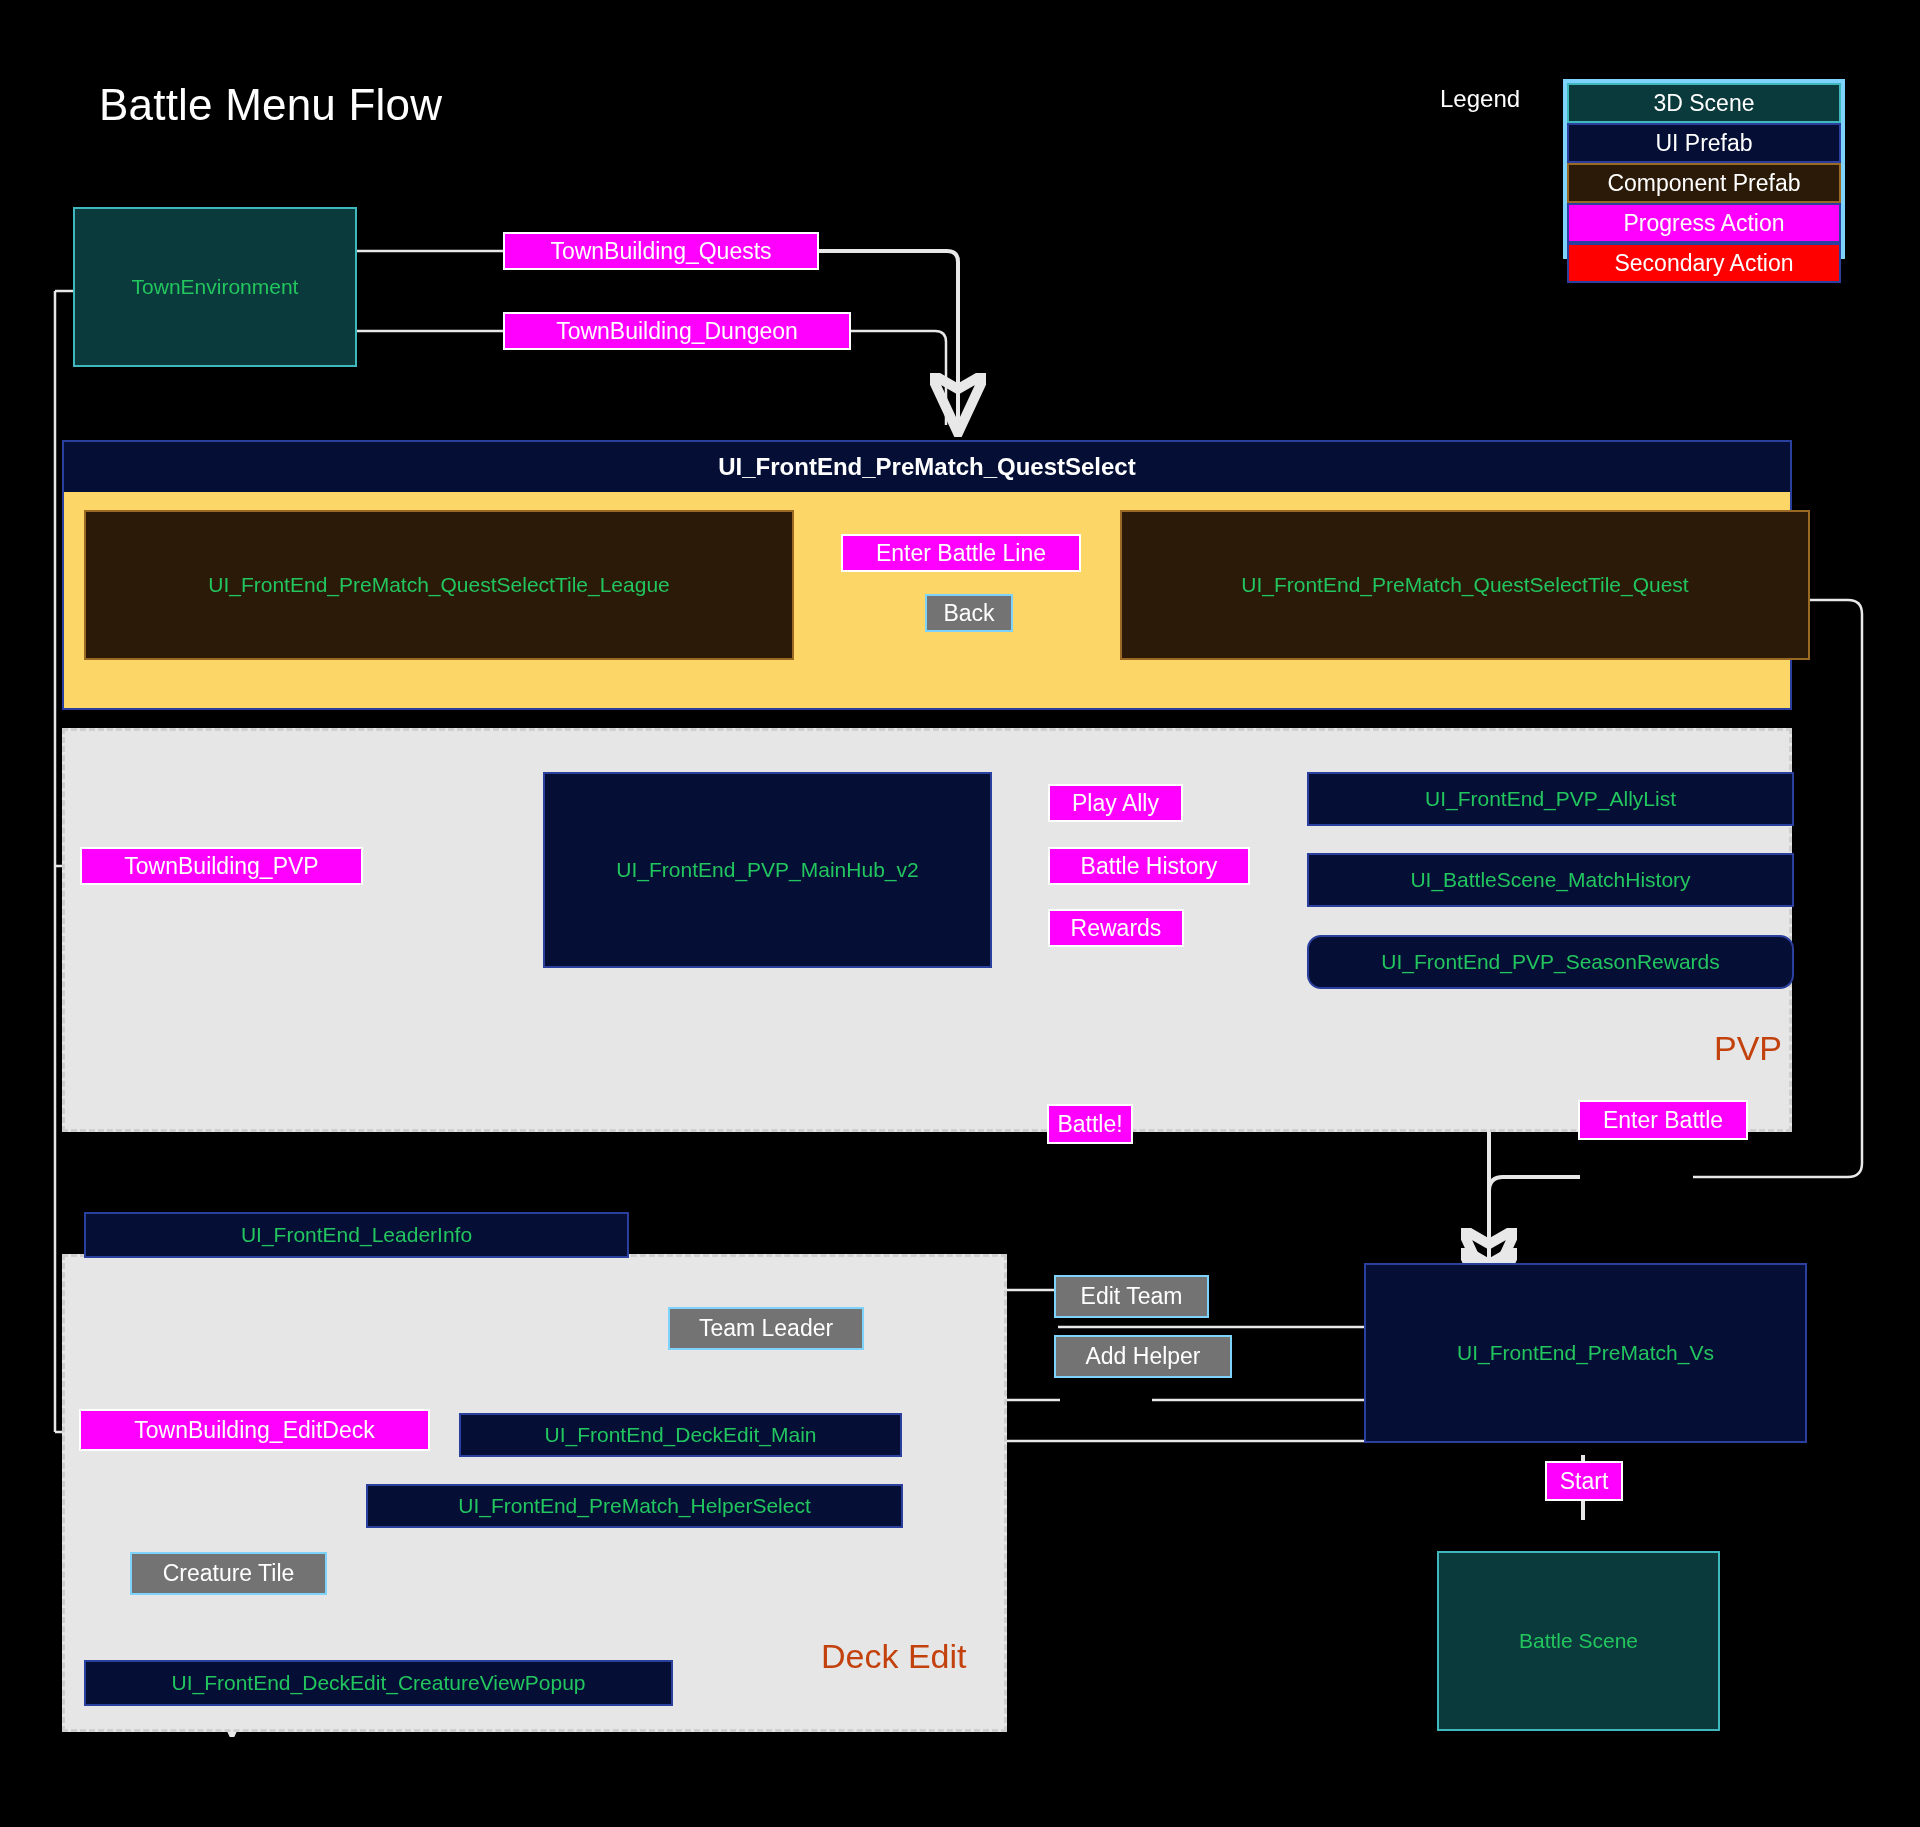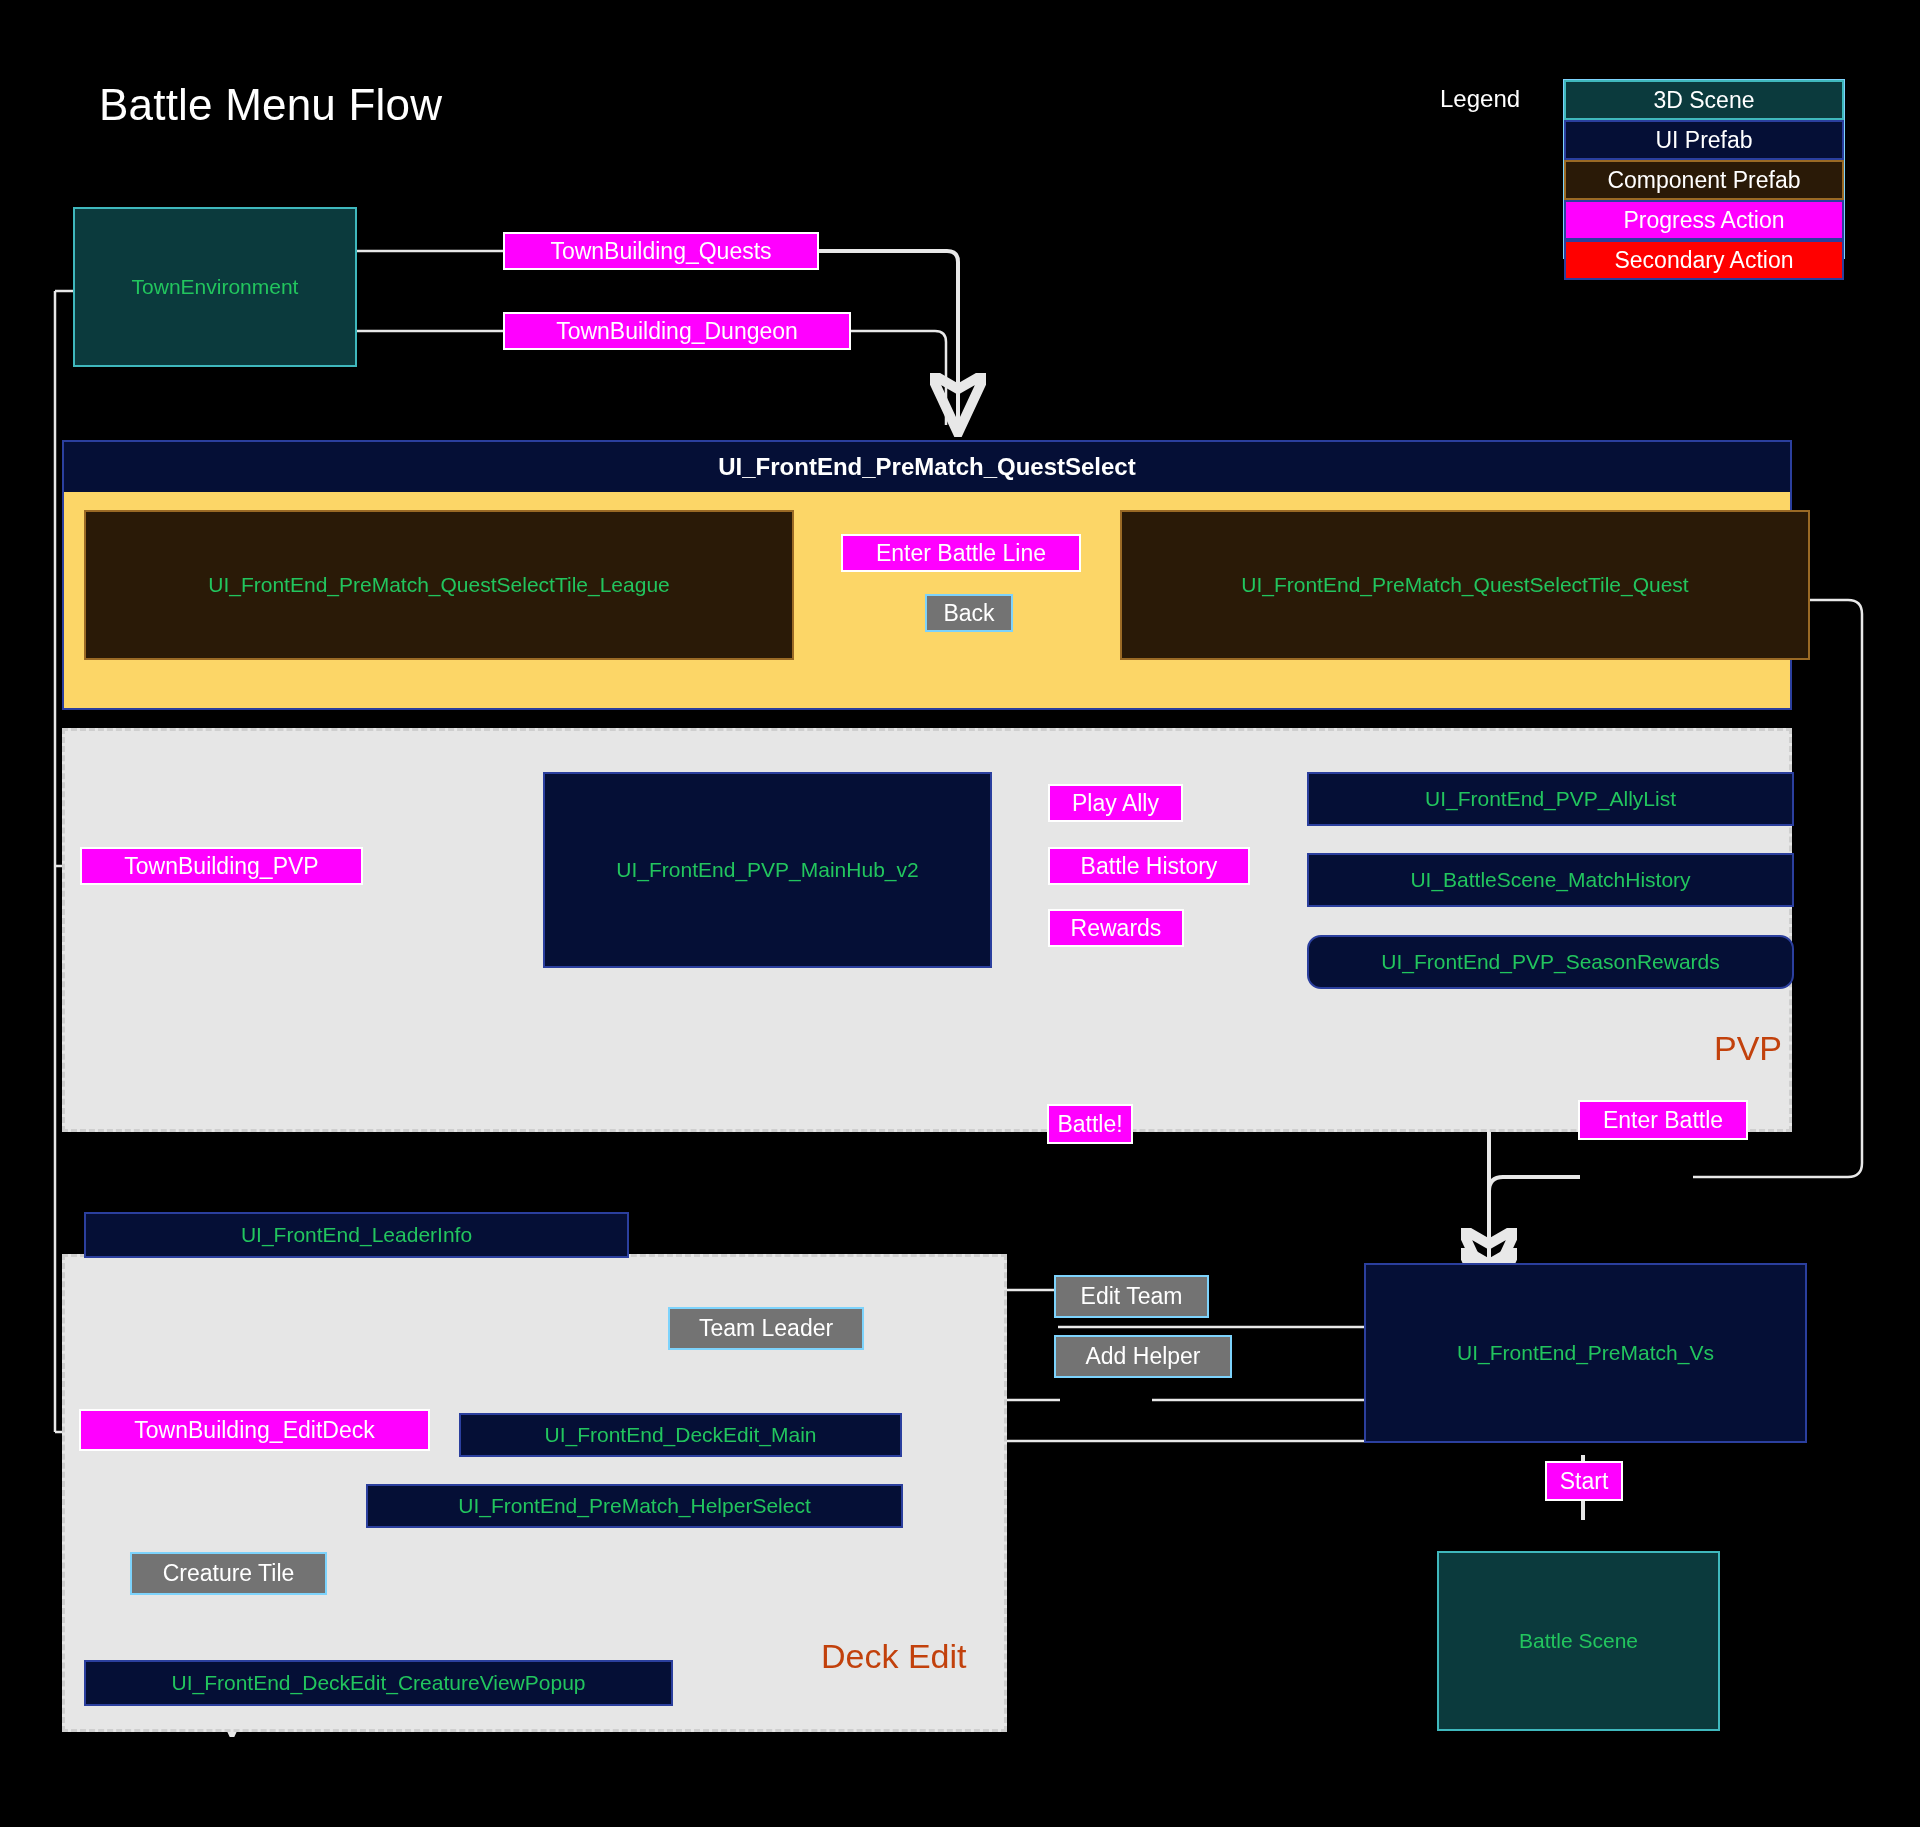--- a/index.html
+++ b/index.html
@@ -30,21 +30,21 @@
   .grouplabel{color:#c2410c;font-size:34px;}
 
   
   #qs-outer{left:62px;top:440px;width:1730px;height:270px;background:#050f36;border:2px solid #2b3f9e;}
   #qs-header{left:64px;top:442px;width:1726px;height:50px;display:flex;align-items:center;
              justify-content:center;color:#ffffff;font-size:24px;font-weight:bold;}
   #qs-body{left:64px;top:492px;width:1726px;height:216px;background:#fcd667;}
 
   
   #legend-label{left:1440px;top:85px;color:#ffffff;font-size:24px;}
-  #legend-box{left:1563px;top:79px;width:282px;height:180px;border:1px solid #7dd3fc;text-align:center;}
+  #legend-box{left:1563px;top:79px;width:282px;height:180px;border:4px solid #7dd3fc;text-align:center;}
   .legrow{width:100%;height:40px;display:flex;align-items:center;justify-content:center;
           font-size:23px;color:#ffffff;box-sizing:border-box;}
   .leg-3d{background:#0b3a3d;border:2px solid #3fb8bd;}
   .leg-ui{background:#050f36;border:2px solid #2b3f9e;}
   .leg-cp{background:#2a1a07;border:2px solid #9a6a25;}
   .leg-pa{background:#ff00ff;border:2px solid #2b3f9e;}
   .leg-sa{background:#ff0000;border:2px solid #2b3f9e;}
 
   svg#wires{position:absolute;left:0;top:0;width:1920px;height:1827px;pointer-events:none;}
   svg#wires path, svg#wires line{fill:none;stroke:#e8e8e8;stroke-width:2.5;}

